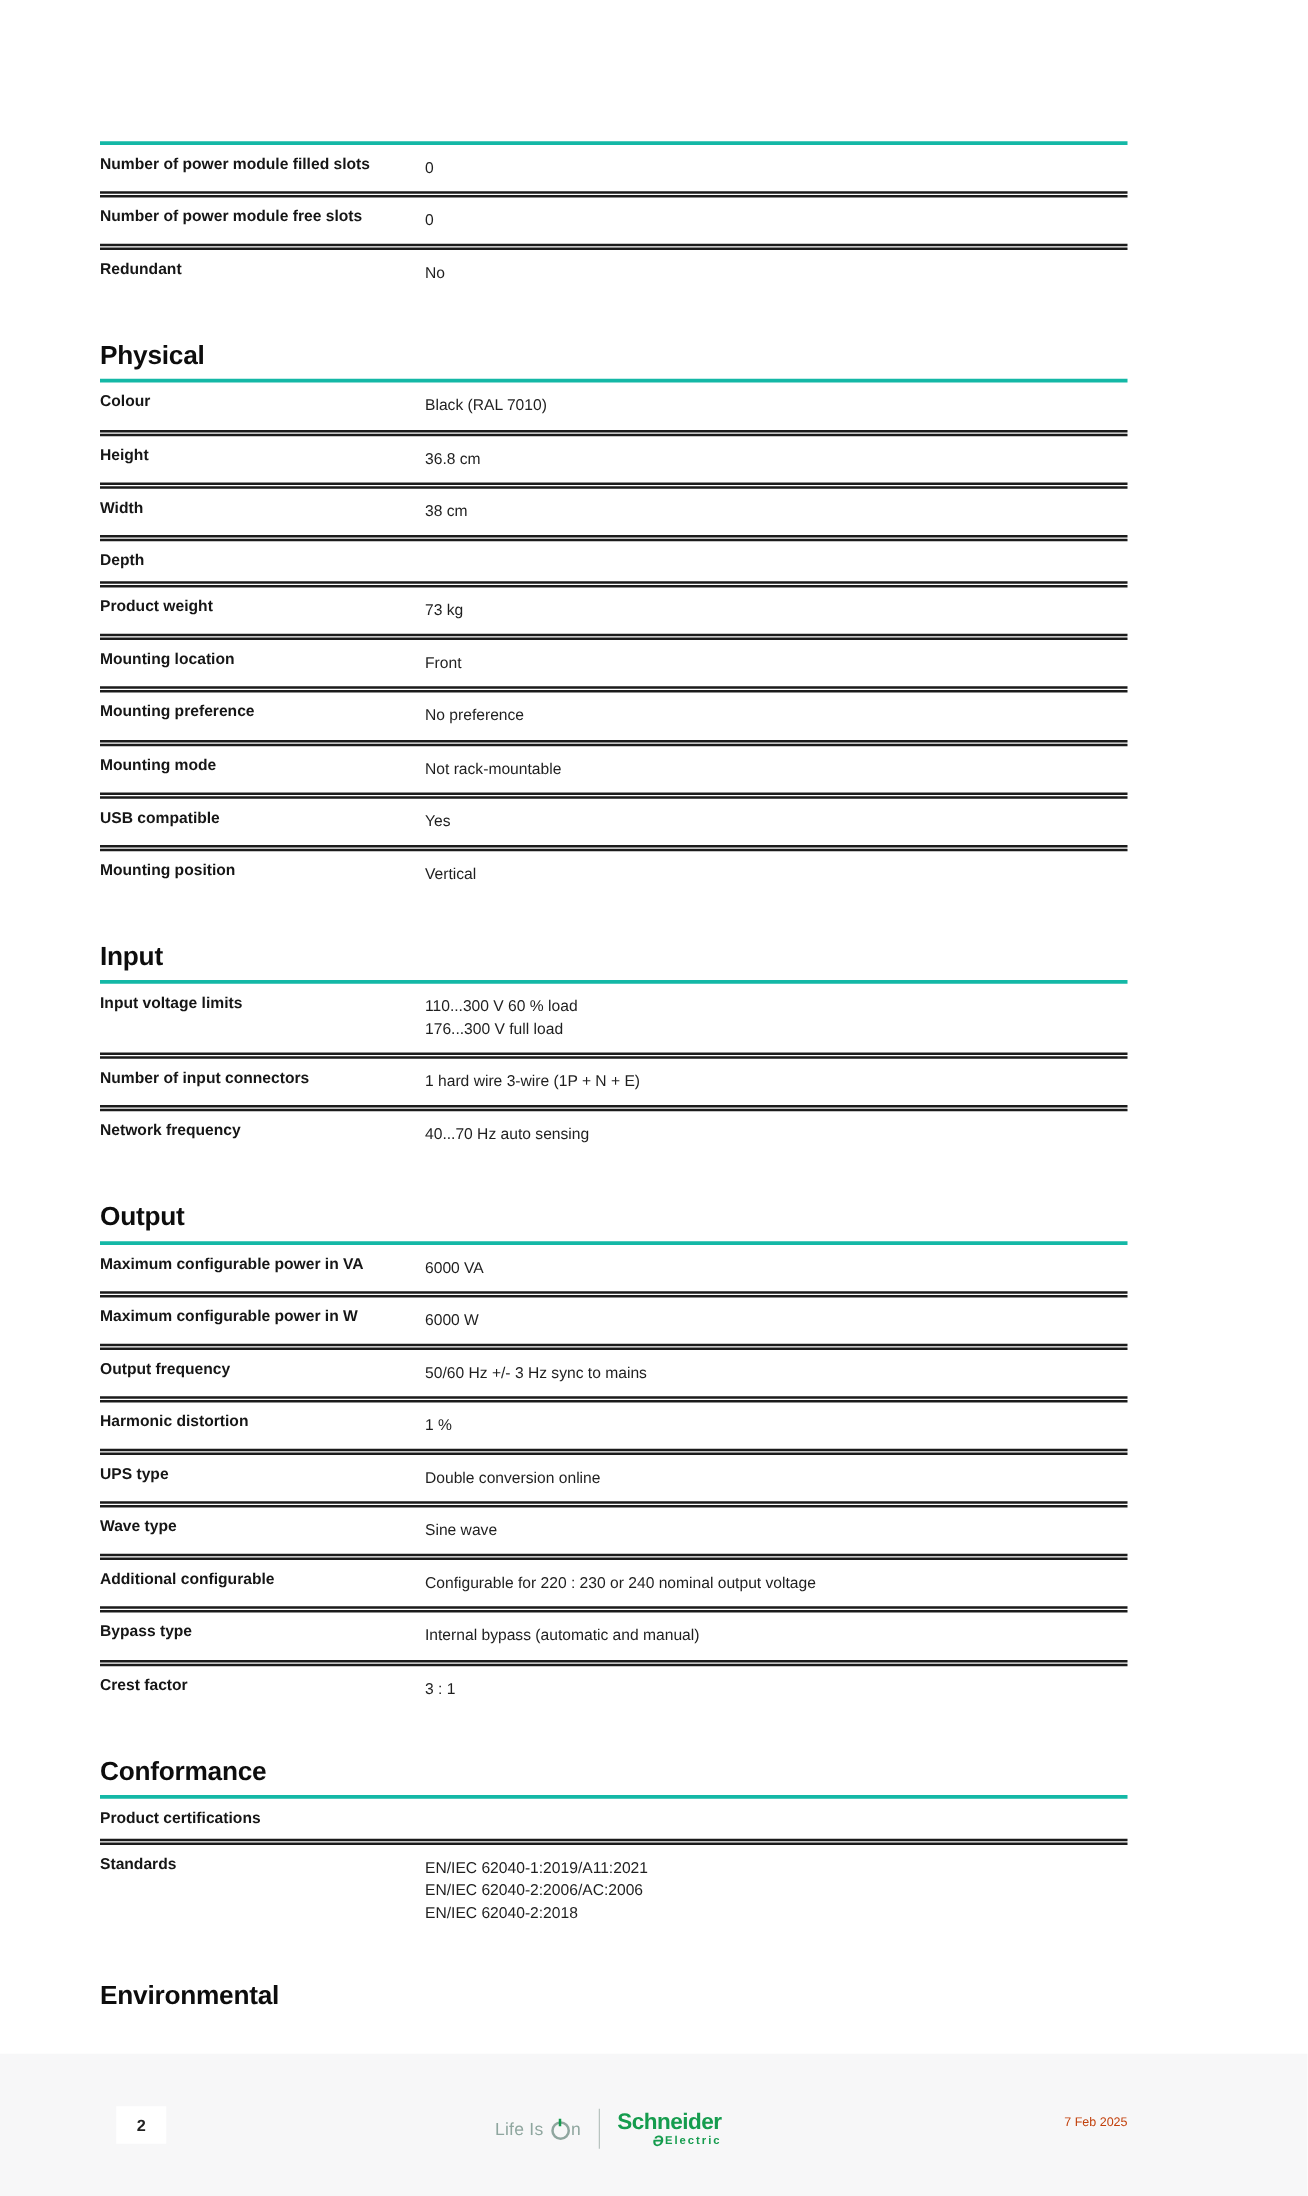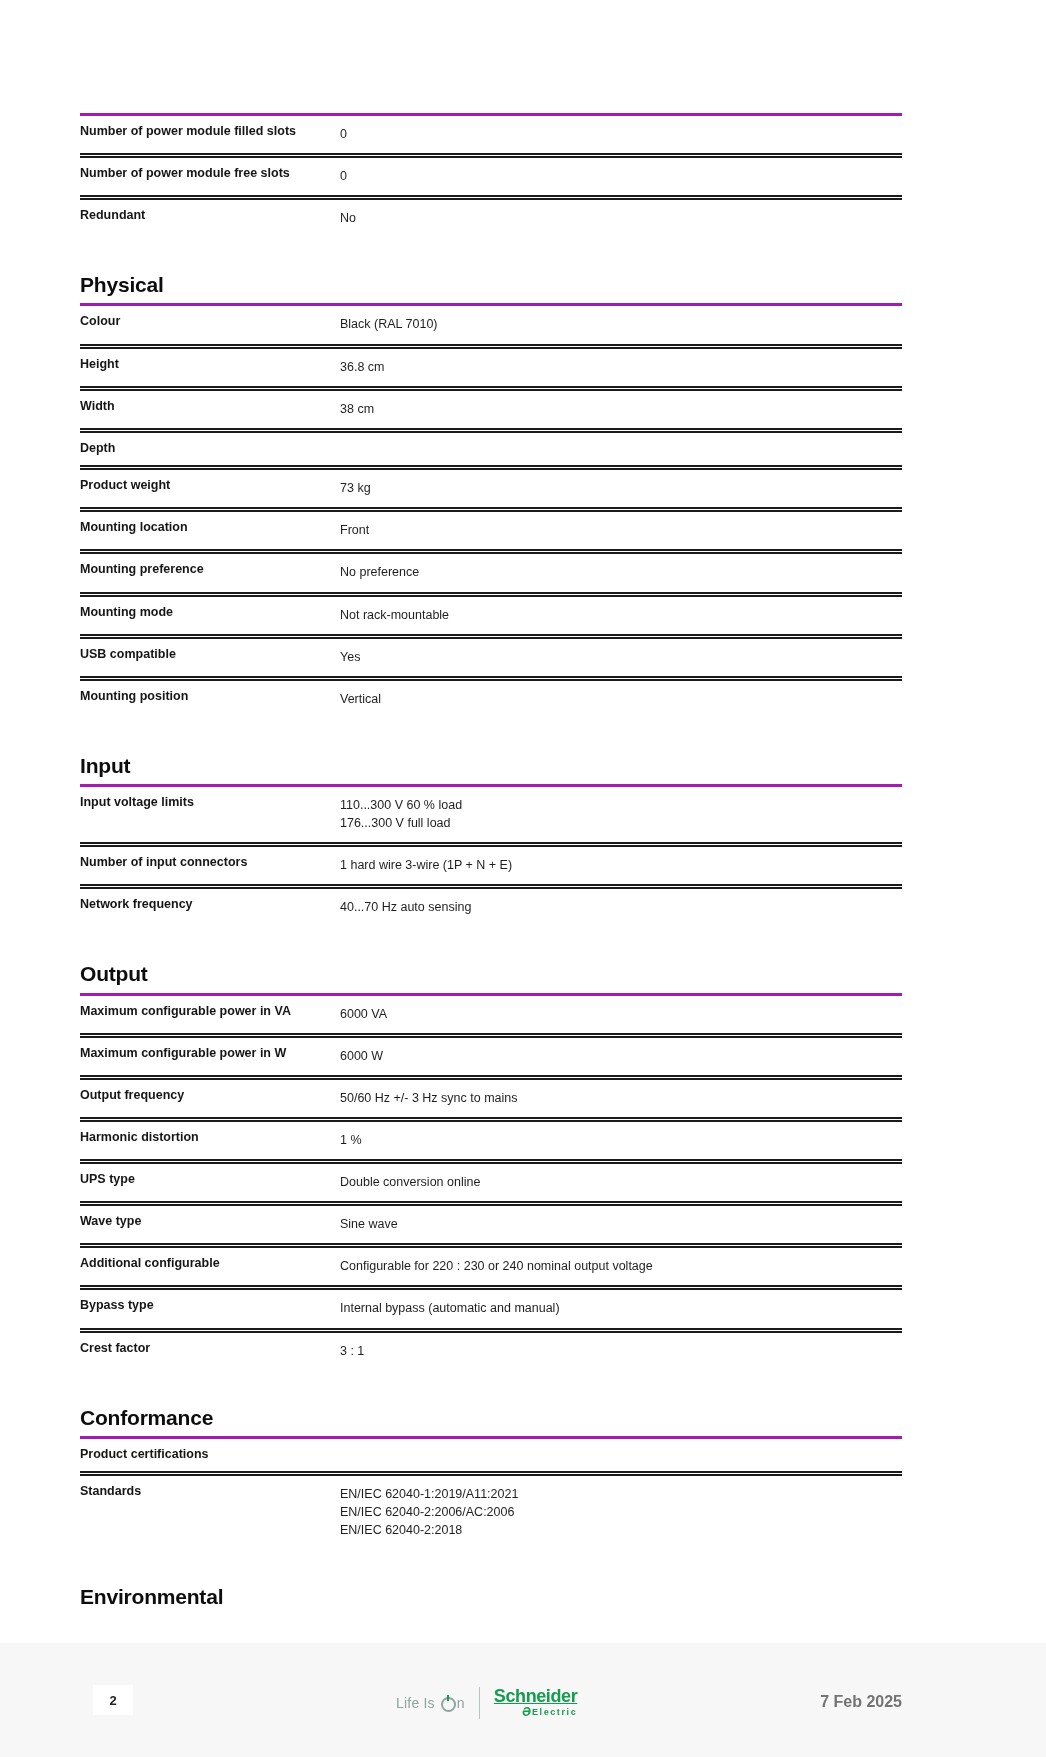--- a/index.html
+++ b/index.html
@@ -14,69 +14,69 @@
   h2.section-title{
     font-size:21px;font-weight:bold;color:#0d0d0d;line-height:1.05;
     margin:37px 0 7px 0;letter-spacing:-0.2px;
   }
   .spec-table{width:100%;}
   .spec-row{
     display:flex;align-items:flex-start;
     border-top:5px double #1b1b1b;
     padding:8px 0 10px 0;
   }
-  .spec-table .spec-row:first-child{border-top:3px solid #a21caf;}
+  .spec-table .spec-row:first-child{border-top:3px solid #14b8a6;}
   .spec-label{
     width:260px;min-width:260px;box-sizing:border-box;padding-right:18px;
     font-weight:bold;font-size:12.5px;line-height:1.15;color:#161616;
   }
   .spec-value{
     flex:1;font-size:12.5px;line-height:1.45;color:#1f1f1f;
     white-space:pre-line;padding-top:1px;
   }
   .first-table{margin-top:113px;}
   
   .footer{
     position:absolute;left:0;right:0;bottom:0;height:114px;
     background:#f7f7f8;
   }
   .page-number-box{
     position:absolute;left:93px;top:42px;width:40px;height:30px;
     background:#ffffff;display:flex;align-items:center;justify-content:center;
     font-size:13px;font-weight:bold;color:#222;
   }
   .footer-center{
-    position:absolute;left:396px;top:44px;display:flex;
+    position:absolute;left:396px;top:44px;display:flex;align-items:center;
   }
   .tagline{
     color:#8fa69f;font-size:14px;letter-spacing:0.2px;display:flex;align-items:center;
     white-space:pre;
   }
   .power-symbol{
     display:inline-block;width:11px;height:11px;border:2px solid #8fa69f;
     border-radius:50%;position:relative;margin:0 1px 0 2px;top:1px;
   }
   .power-symbol::after{
     content:"";position:absolute;left:50%;top:-4px;width:2px;height:6px;
     background:#159c4e;transform:translateX(-50%);
   }
   .footer-divider{
     width:1px;height:32px;background:#b9c4c0;margin:0 14px;
   }
   .brand{display:flex;flex-direction:column;}
   .brand-name{
-    color:#159c4e;font-weight:bold;font-size:18px;line-height:1;letter-spacing:-0.4px;text-decoration:underline;
+    color:#159c4e;font-weight:bold;font-size:18px;line-height:1;letter-spacing:-0.4px;
   }
   .brand-sub{
     display:flex;justify-content:flex-end;align-items:center;color:#159c4e;
     font-size:9px;font-weight:bold;letter-spacing:1.6px;margin-top:1px;line-height:1;
   }
   .brand-glyph{font-style:italic;font-size:12px;margin-right:1px;letter-spacing:0;}
   .footer-date{
-    position:absolute;right:144px;top:50px;font-size:16px;font-weight:bold;color:#737373;
+    position:absolute;right:144px;top:50px;font-size:10px;font-weight:normal;color:#c2410c;
   }
 </style>
 </head>
 <body>
 
 <div class="content">
 
   <div class="section">
     <div class="spec-table first-table">
       <div class="spec-row">

